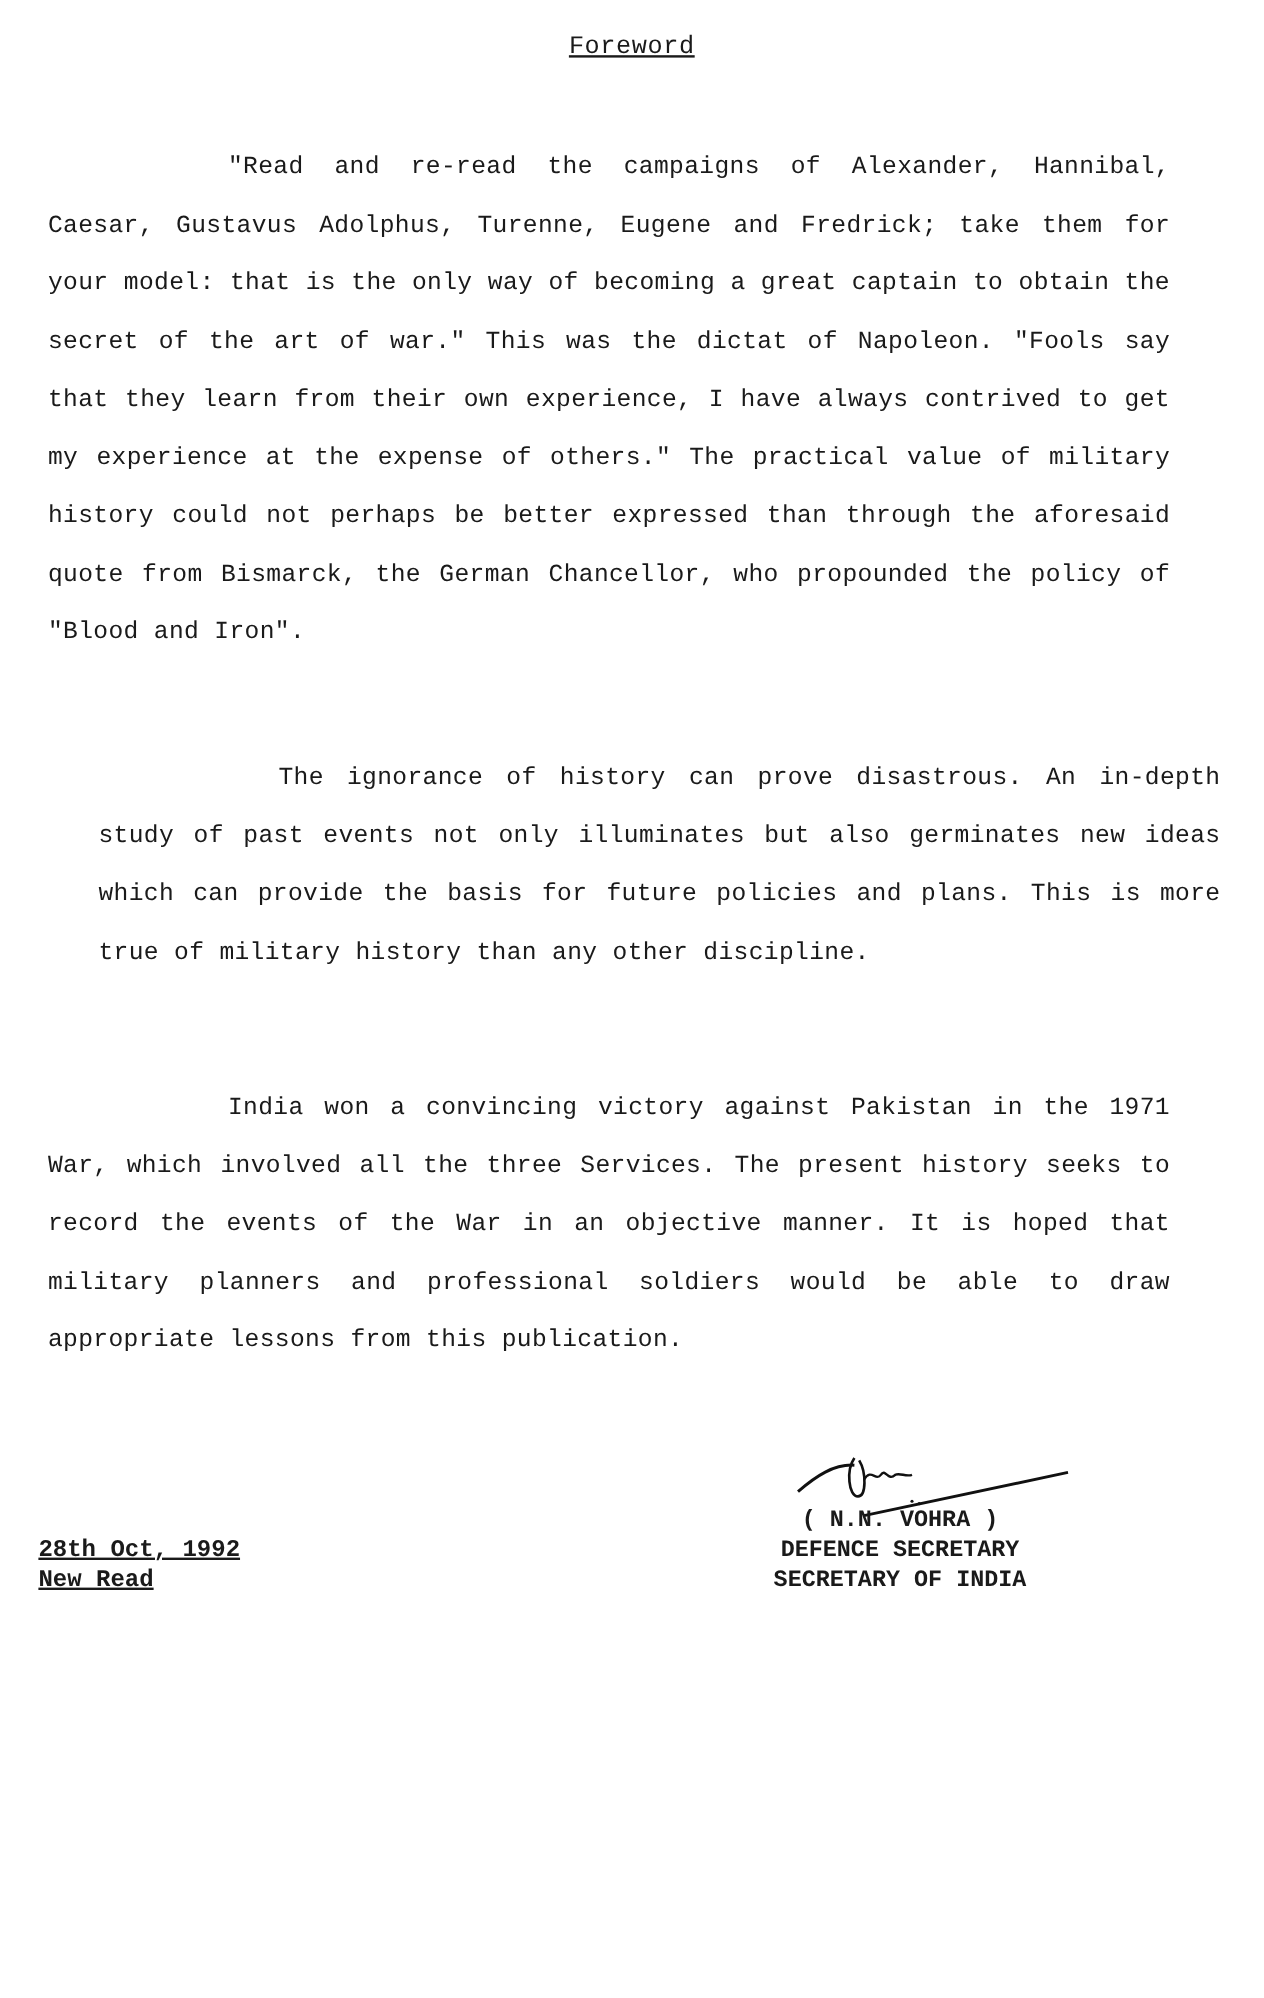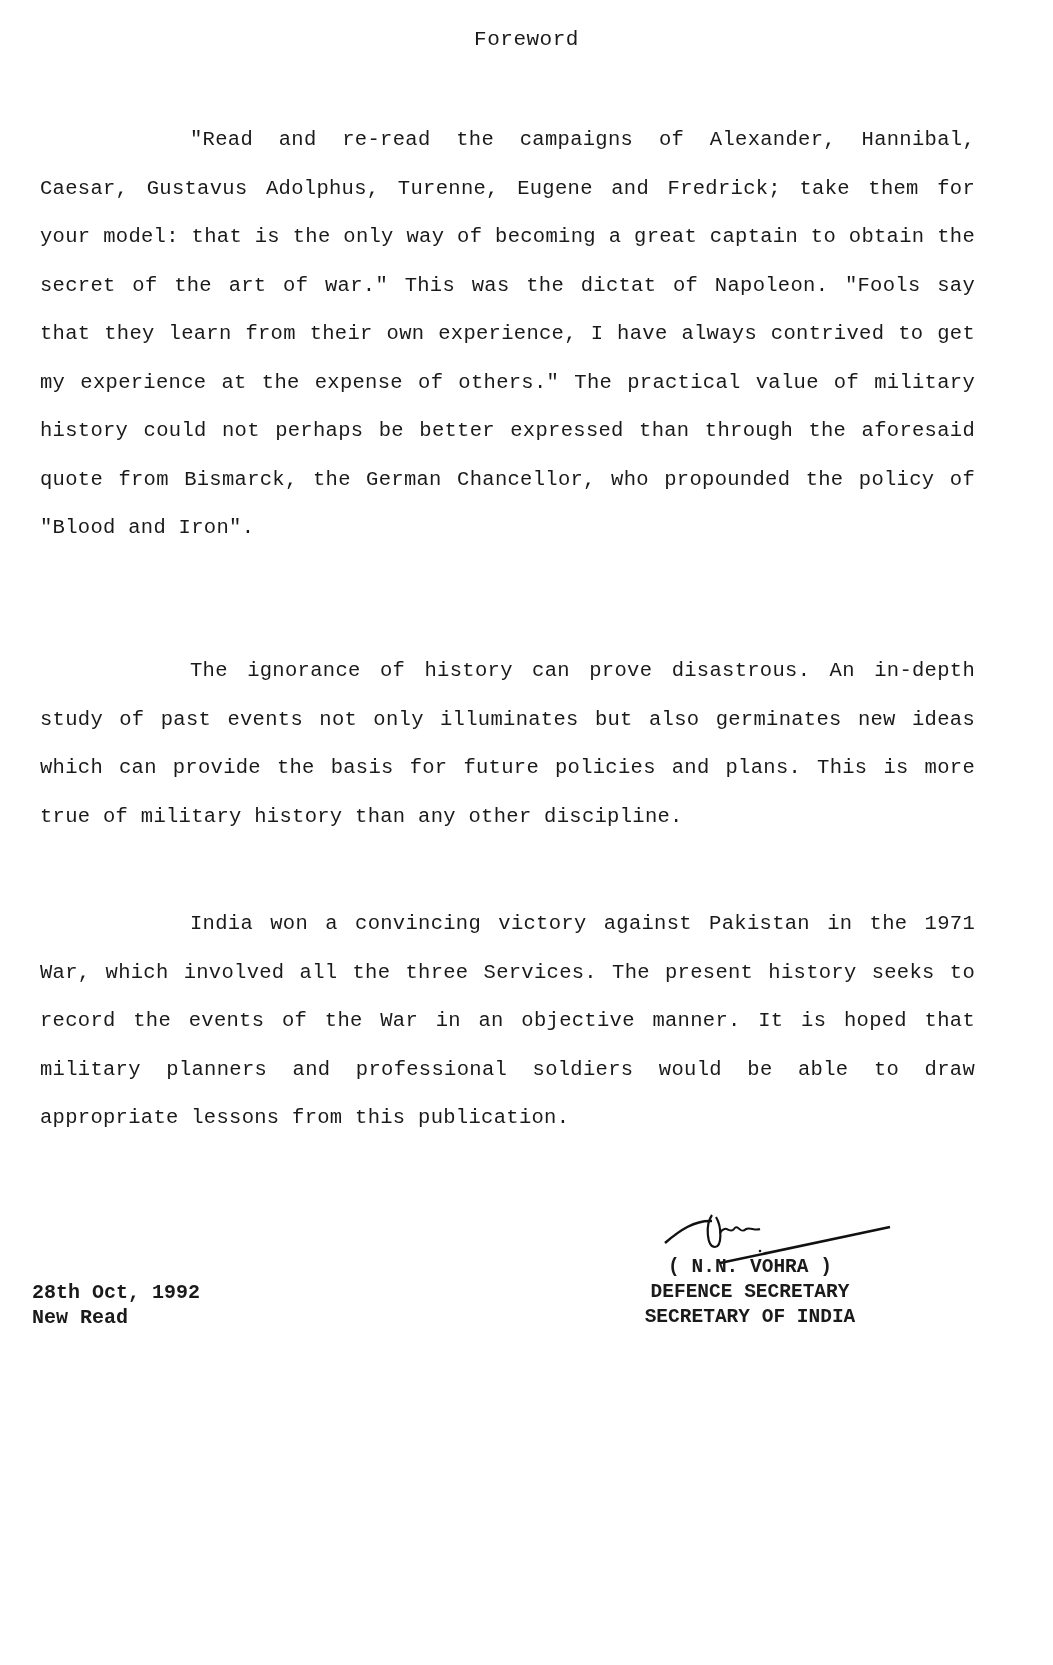--- a/index.html
+++ b/index.html
@@ -3,35 +3,35 @@
   <meta charset="utf-8">
   <style>
     html, body { margin: 0; padding: 0; background: #ffffff; }
     body {
       width: 1053px; height: 1665px; position: relative; overflow: hidden;
       font-family: "Liberation Mono", "DejaVu Sans Mono", monospace;
       color: #1a1a1a;
     }
     .title {
       position: absolute; left: 0; width: 1053px; top: 28px; text-align: center;
-      font-size: 21px; letter-spacing: 0.5px;
+      font-size: 21px; text-decoration: underline; letter-spacing: 0.5px;
     }
     .para {
       position: absolute; left: 40px; width: 935px;
       font-size: 20.5px; line-height: 48.5px; text-align: justify;
       text-indent: 150px; letter-spacing: 0.3px;
       font-family: "Liberation Mono", "DejaVu Sans Mono", monospace;
     }
     .para span { display: inline; }
     #p1 { top: 116px; }
-    #p2 { top: 647px; }
+    #p2 { top: 625px; margin-left: 42px; }
     #p3 { top: 900px; }
     .date-block {
       position: absolute; left: 32px; top: 1280px;
-      font-size: 20px; line-height: 25px; font-weight: bold;
+      font-size: 20px; line-height: 25px; font-weight: bold; text-decoration: underline;
     }
     .sig-block {
       position: absolute; left: 600px; top: 1255px; width: 300px;
       font-size: 19.5px; line-height: 25px; text-align: center; font-weight: bold;
     }
     .signature { position: absolute; left: 660px; top: 1205px; width: 240px; height: 60px; }
     .date-line, .sig-line { display: block; white-space: pre; }
   </style>
 </head>
 <body>

